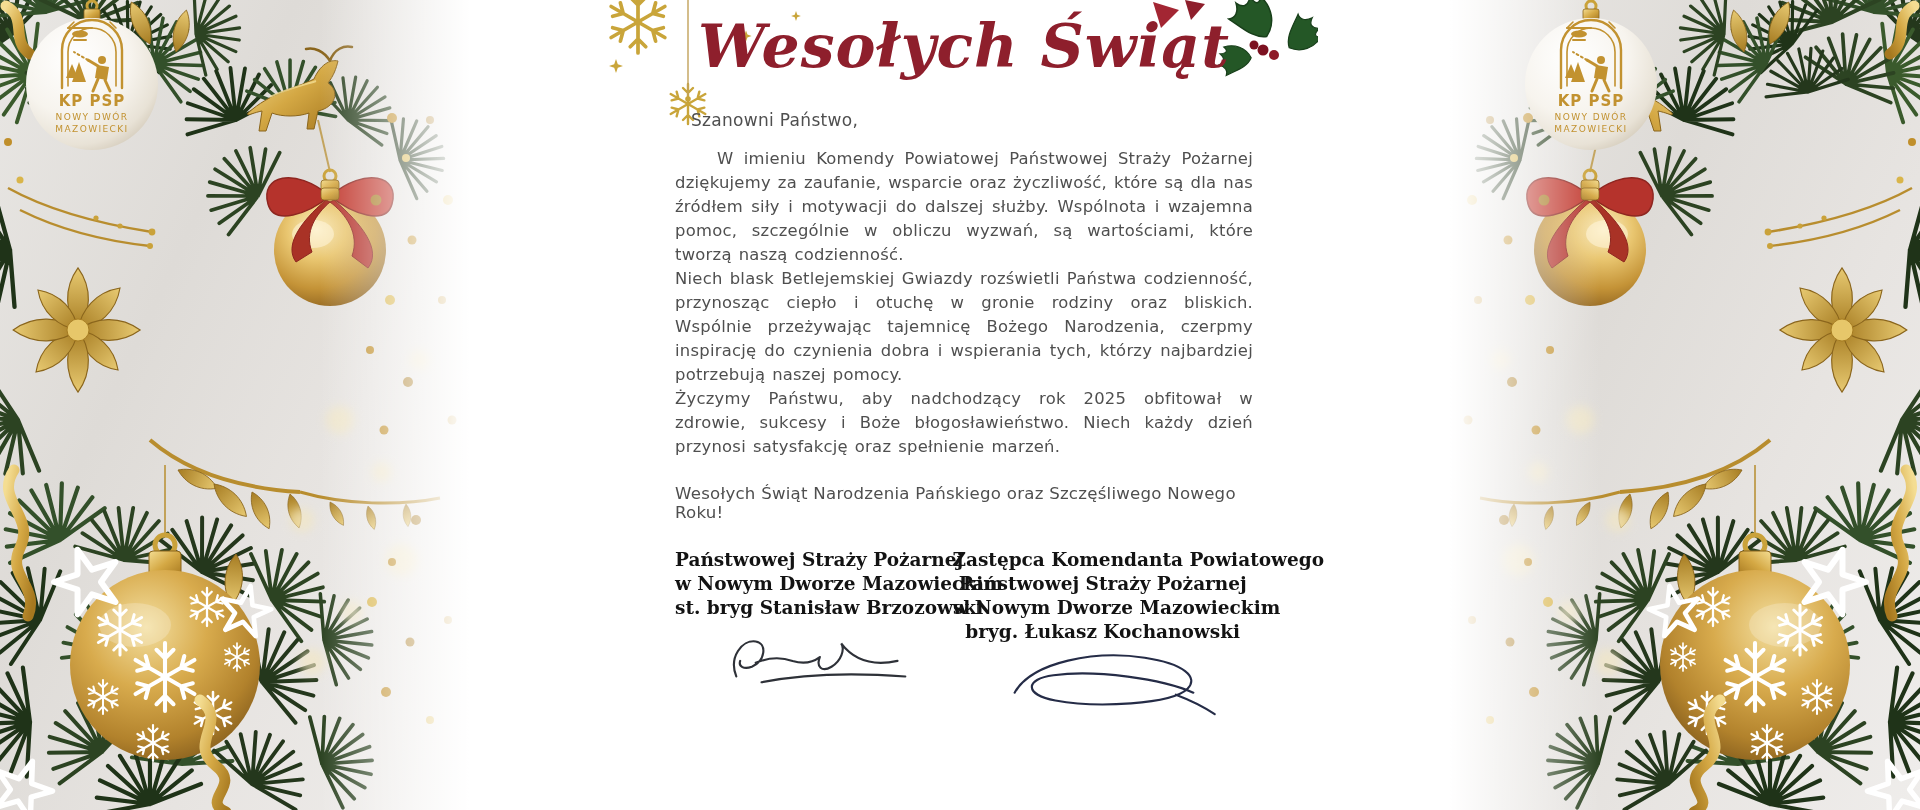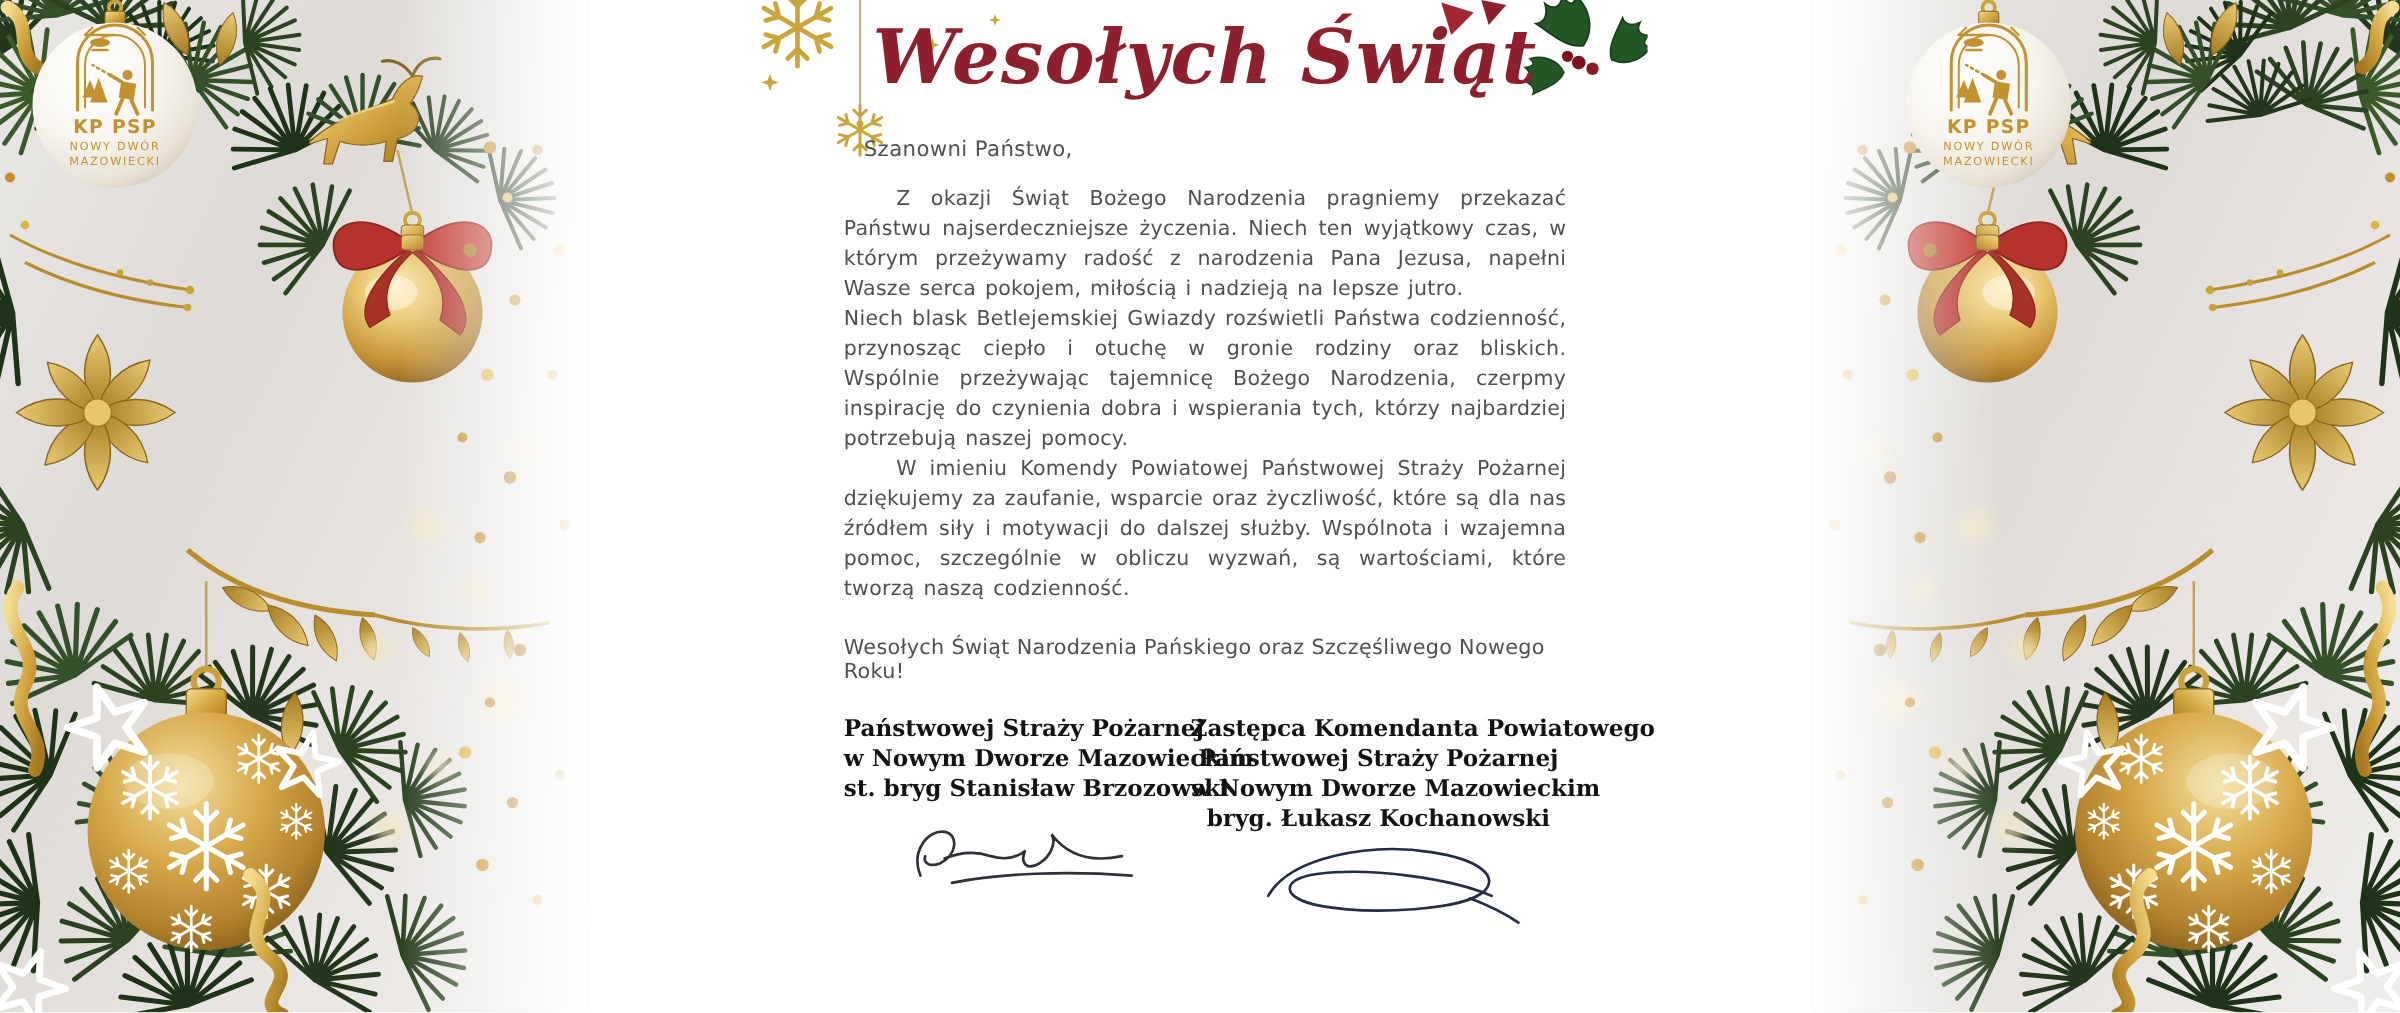--- a/index.html
+++ b/index.html
@@ -348,23 +348,23 @@
     <use href="#holly" transform="translate(106,58) rotate(-95) scale(1.1)"></use>
     <circle cx="120" cy="50" r="5.5" fill="#7c1120"></circle>
     <circle cx="131" cy="55" r="5" fill="#8e1a28"></circle>
     <circle cx="111" cy="45" r="4.5" fill="#7c1120"></circle>
   </svg>
 
   <div class="letter">
     <h1 class="card-title" style="color:#8e1f2c">Wesołych Świąt</h1>
     <p class="salutation">Szanowni Państwo,</p>
     <div class="body-block">
-      <p class="para indent">Z okazji Świąt Bożego Narodzenia pragniemy przekazać Państwu najserdeczniejsze życzenia. Niech ten wyjątkowy czas, w którym przeżywamy radość z narodzenia Pana Jezusa, napełni Wasze serca pokojem, miłością i nadzieją na lepsze jutro.</p>
+      <p class="para indent">W imieniu Komendy Powiatowej Państwowej Straży Pożarnej dziękujemy za zaufanie, wsparcie oraz życzliwość, które są dla nas źródłem siły i motywacji do dalszej służby. Wspólnota i wzajemna pomoc, szczególnie w obliczu wyzwań, są wartościami, które tworzą naszą codzienność.</p>
       <p class="para">Niech blask Betlejemskiej Gwiazdy rozświetli Państwa codzienność, przynosząc ciepło i otuchę w gronie rodziny oraz bliskich. Wspólnie przeżywając tajemnicę Bożego Narodzenia, czerpmy inspirację do czynienia dobra i wspierania tych, którzy najbardziej potrzebują naszej pomocy.</p>
-      <p class="para indent">W imieniu Komendy Powiatowej Państwowej Straży Pożarnej dziękujemy za zaufanie, wsparcie oraz życzliwość, które są dla nas źródłem siły i motywacji do dalszej służby. Wspólnota i wzajemna pomoc, szczególnie w obliczu wyzwań, są wartościami, które tworzą naszą codzienność.</p>
+      <p class="para">Życzymy Państwu, aby nadchodzący rok 2025 obfitował w zdrowie, sukcesy i Boże błogosławieństwo. Niech każdy dzień przynosi satysfakcję oraz spełnienie marzeń.</p>
     </div>
     <p class="closing">Wesołych Świąt Narodzenia Pańskiego oraz Szczęśliwego Nowego Roku!</p>
 
     <div class="sig-row">
       <div class="sig-block sig-left">
         <div class="sig-line">Państwowej Straży Pożarnej</div>
         <div class="sig-line">w Nowym Dworze Mazowieckim</div>
         <div class="sig-line">st. bryg Stanisław Brzozowski</div>
         <svg class="autograph" width="220" height="68" viewBox="0 0 220 70">
           <path d="M30,54 C22,34 36,16 50,18 C62,20 60,38 46,44 C38,47 32,44 34,38 M50,40 C64,34 76,34 88,38 C98,41 108,40 116,34 M116,34 C112,44 118,50 128,44 C138,38 142,26 138,20 C150,36 168,44 196,38 M56,60 C96,52 150,50 204,54" stroke="#2e3138" stroke-width="2.2" fill="none" stroke-linecap="round"></path>

